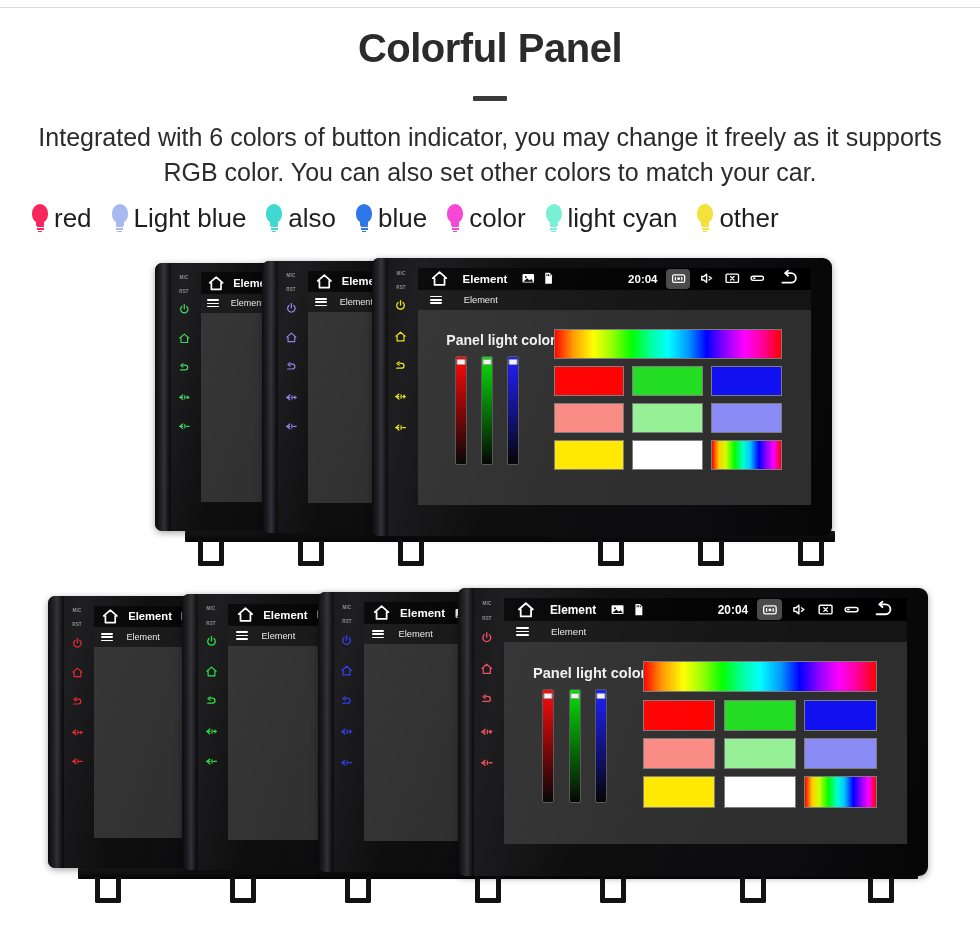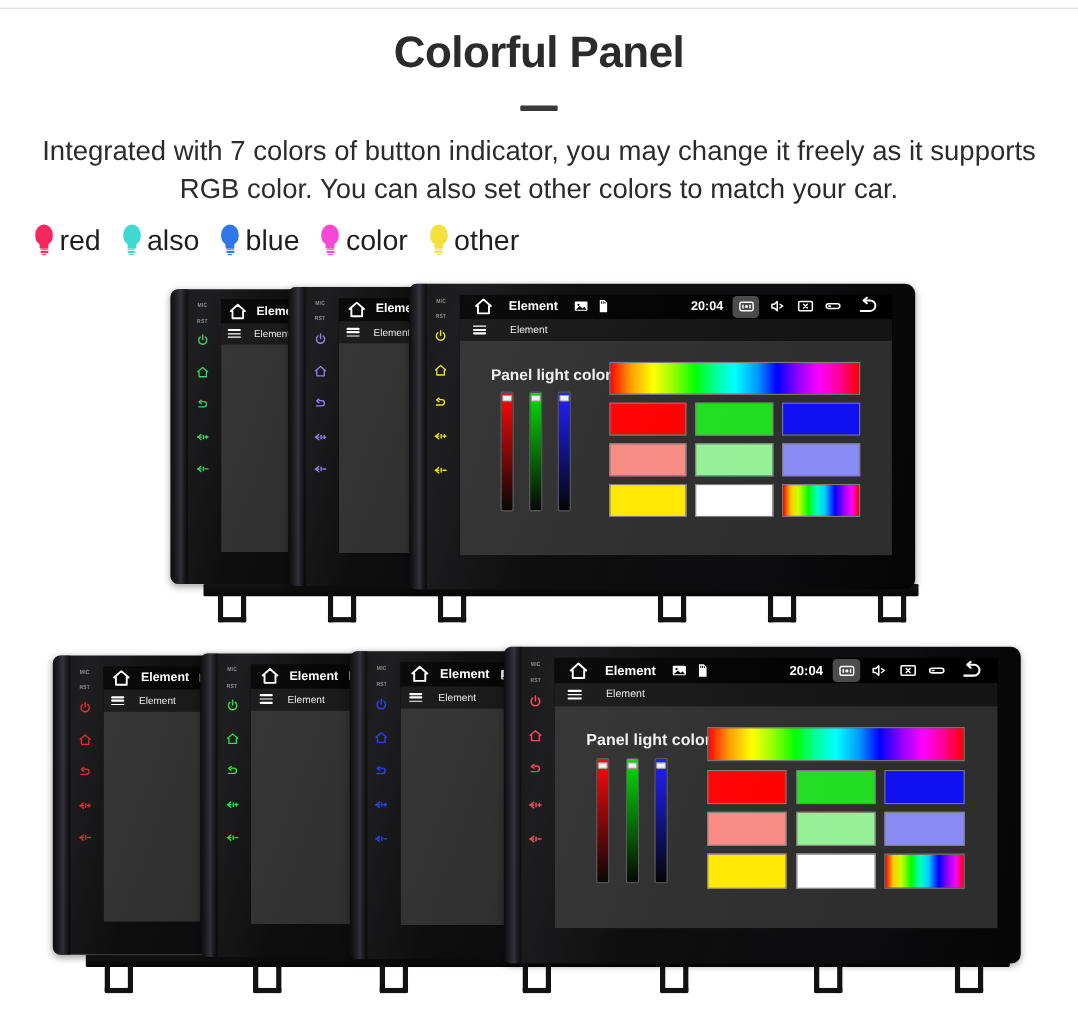--- a/index.html
+++ b/index.html
@@ -169,37 +169,49 @@
     pointer-events:none;
   }
 </style>
 </head>
 <body>
 
 <div class="top-rule"></div>
 
 <div class="page-title">Colorful Panel</div>
 <div class="title-divider"></div>
-<div class="subtitle">Integrated with 7 colors of button indicator, you may change it freely as it supports RGB color. You can also set other colors to match your car.</div>
+<div class="subtitle">Integrated with 6 colors of button indicator, you may change it freely as it supports RGB color. You can also set other colors to match your car.</div>
 
 <div class="legend" id="legend">
     <div class="legend-item">
       <span class="bulb">
         <span class="glass" style="background:#f7265e"></span>
         <span class="neck" style="background:#f7265e"></span>
         <span class="base">
           <i style="background:#f7265e"></i>
           <i style="background:#f7265e"></i>
           <i style="background:#f7265e"></i>
         </span>
       </span>
       <span>red</span>
     </div>
     <div class="legend-item">
       <span class="bulb">
+        <span class="glass" style="background:#a8b8f0"></span>
+        <span class="neck" style="background:#a8b8f0"></span>
+        <span class="base">
+          <i style="background:#a8b8f0"></i>
+          <i style="background:#a8b8f0"></i>
+          <i style="background:#a8b8f0"></i>
+        </span>
+      </span>
+      <span>Light blue</span>
+    </div>
+    <div class="legend-item">
+      <span class="bulb">
         <span class="glass" style="background:#3fd9d2"></span>
         <span class="neck" style="background:#3fd9d2"></span>
         <span class="base">
           <i style="background:#3fd9d2"></i>
           <i style="background:#3fd9d2"></i>
           <i style="background:#3fd9d2"></i>
         </span>
       </span>
       <span>also</span>
     </div>
@@ -219,20 +231,32 @@
       <span class="bulb">
         <span class="glass" style="background:#f548d8"></span>
         <span class="neck" style="background:#f548d8"></span>
         <span class="base">
           <i style="background:#f548d8"></i>
           <i style="background:#f548d8"></i>
           <i style="background:#f548d8"></i>
         </span>
       </span>
       <span>color</span>
+    </div>
+    <div class="legend-item">
+      <span class="bulb">
+        <span class="glass" style="background:#79efd4"></span>
+        <span class="neck" style="background:#79efd4"></span>
+        <span class="base">
+          <i style="background:#79efd4"></i>
+          <i style="background:#79efd4"></i>
+          <i style="background:#79efd4"></i>
+        </span>
+      </span>
+      <span>light cyan</span>
     </div>
     <div class="legend-item">
       <span class="bulb">
         <span class="glass" style="background:#f4e13c"></span>
         <span class="neck" style="background:#f4e13c"></span>
         <span class="base">
           <i style="background:#f4e13c"></i>
           <i style="background:#f4e13c"></i>
           <i style="background:#f4e13c"></i>
         </span>

